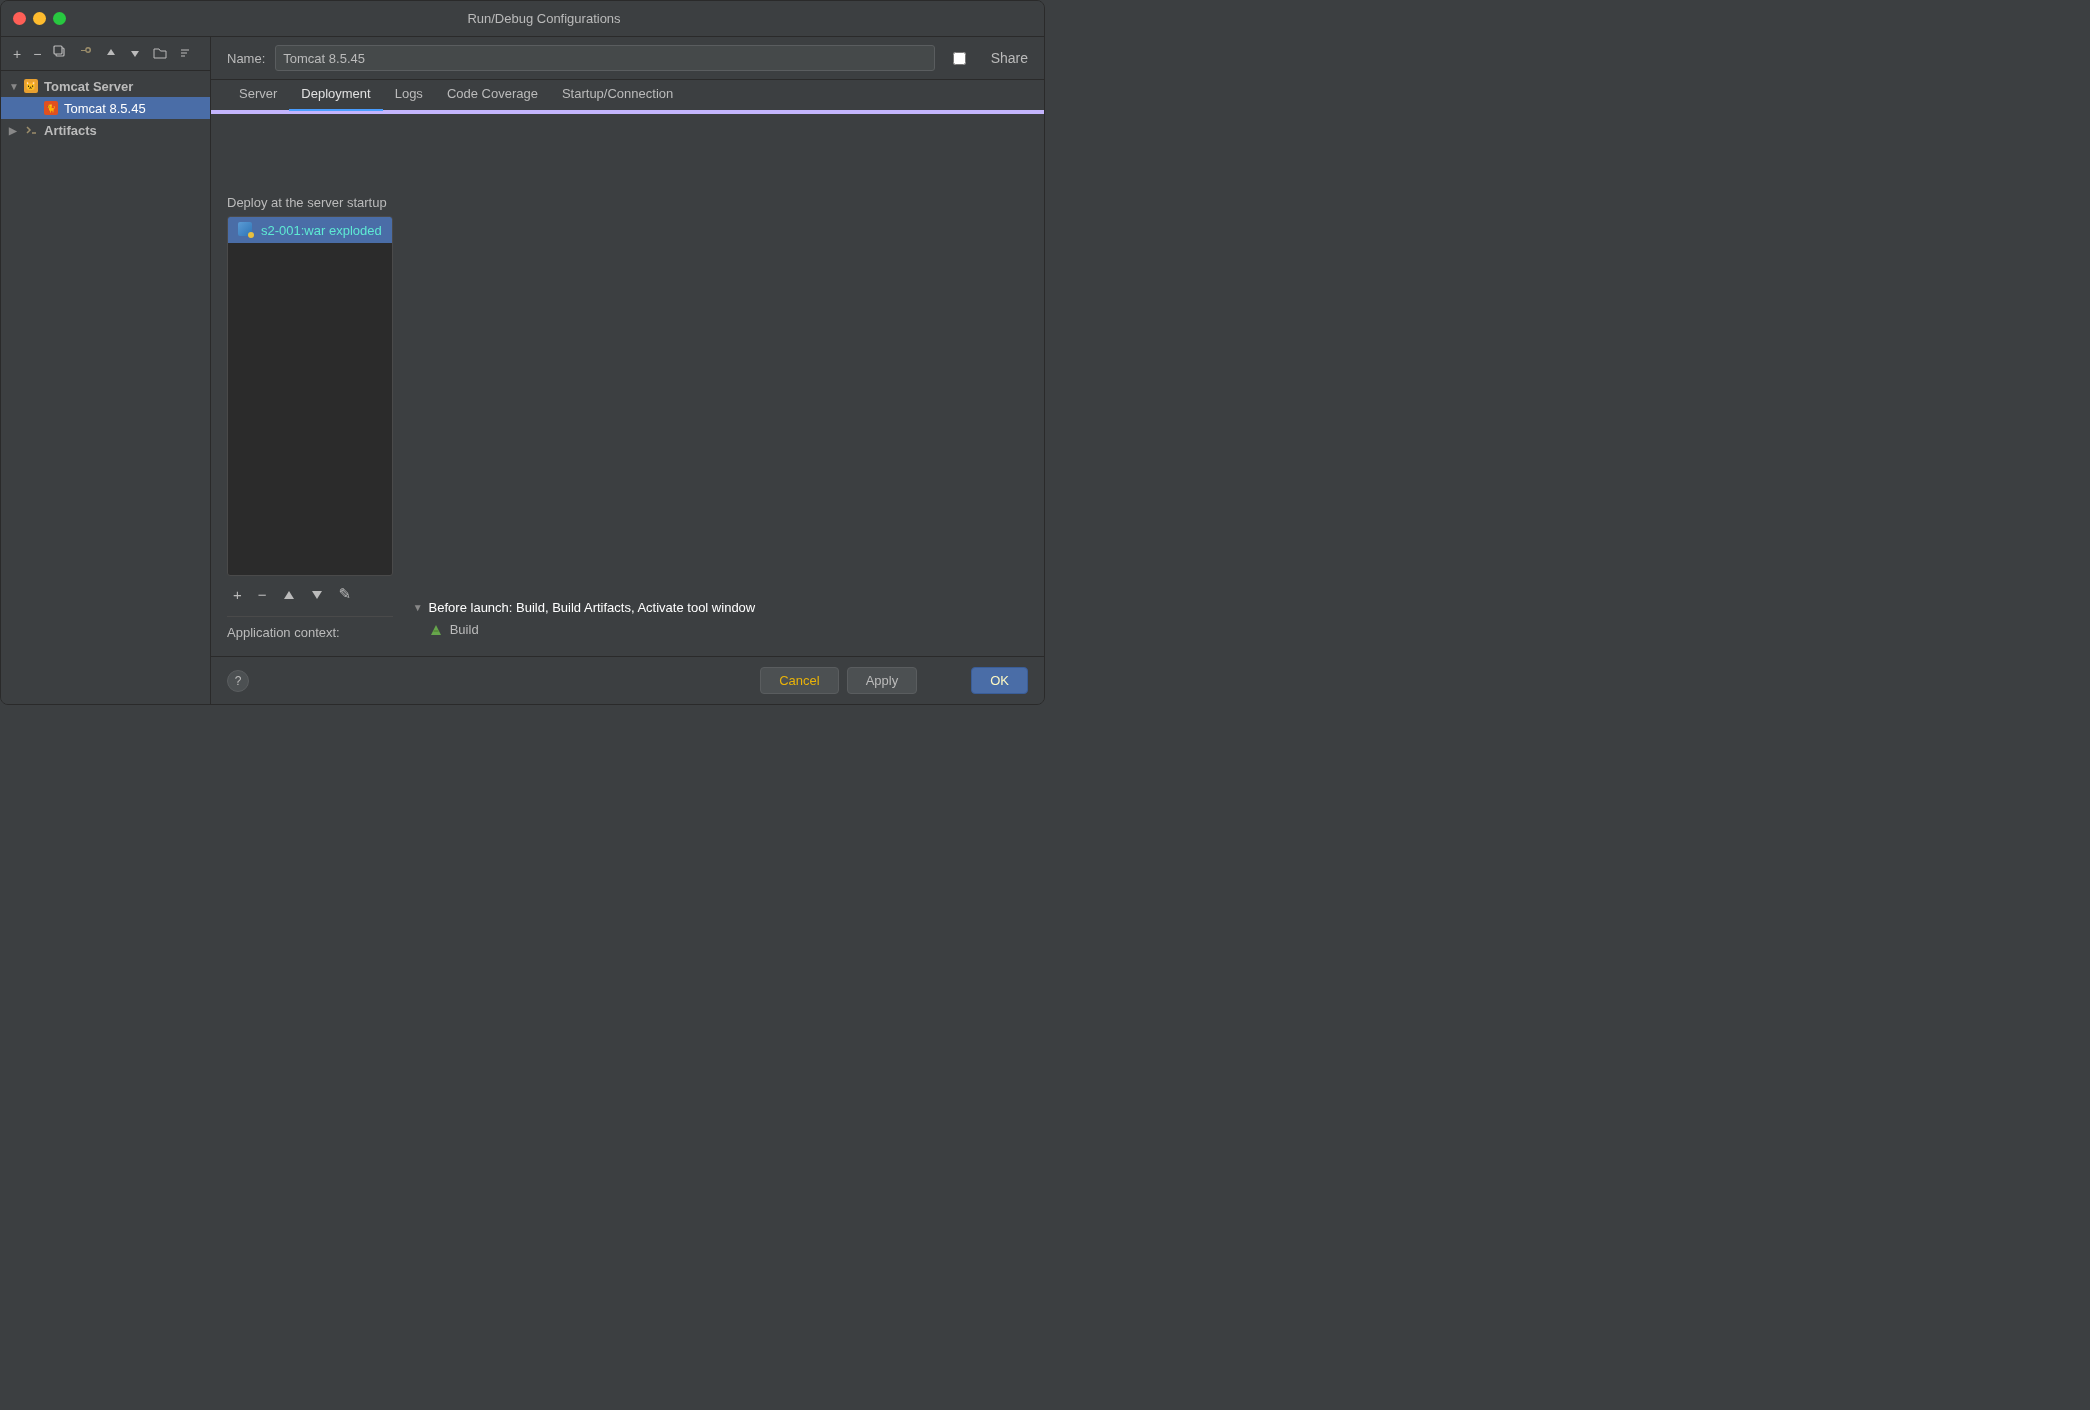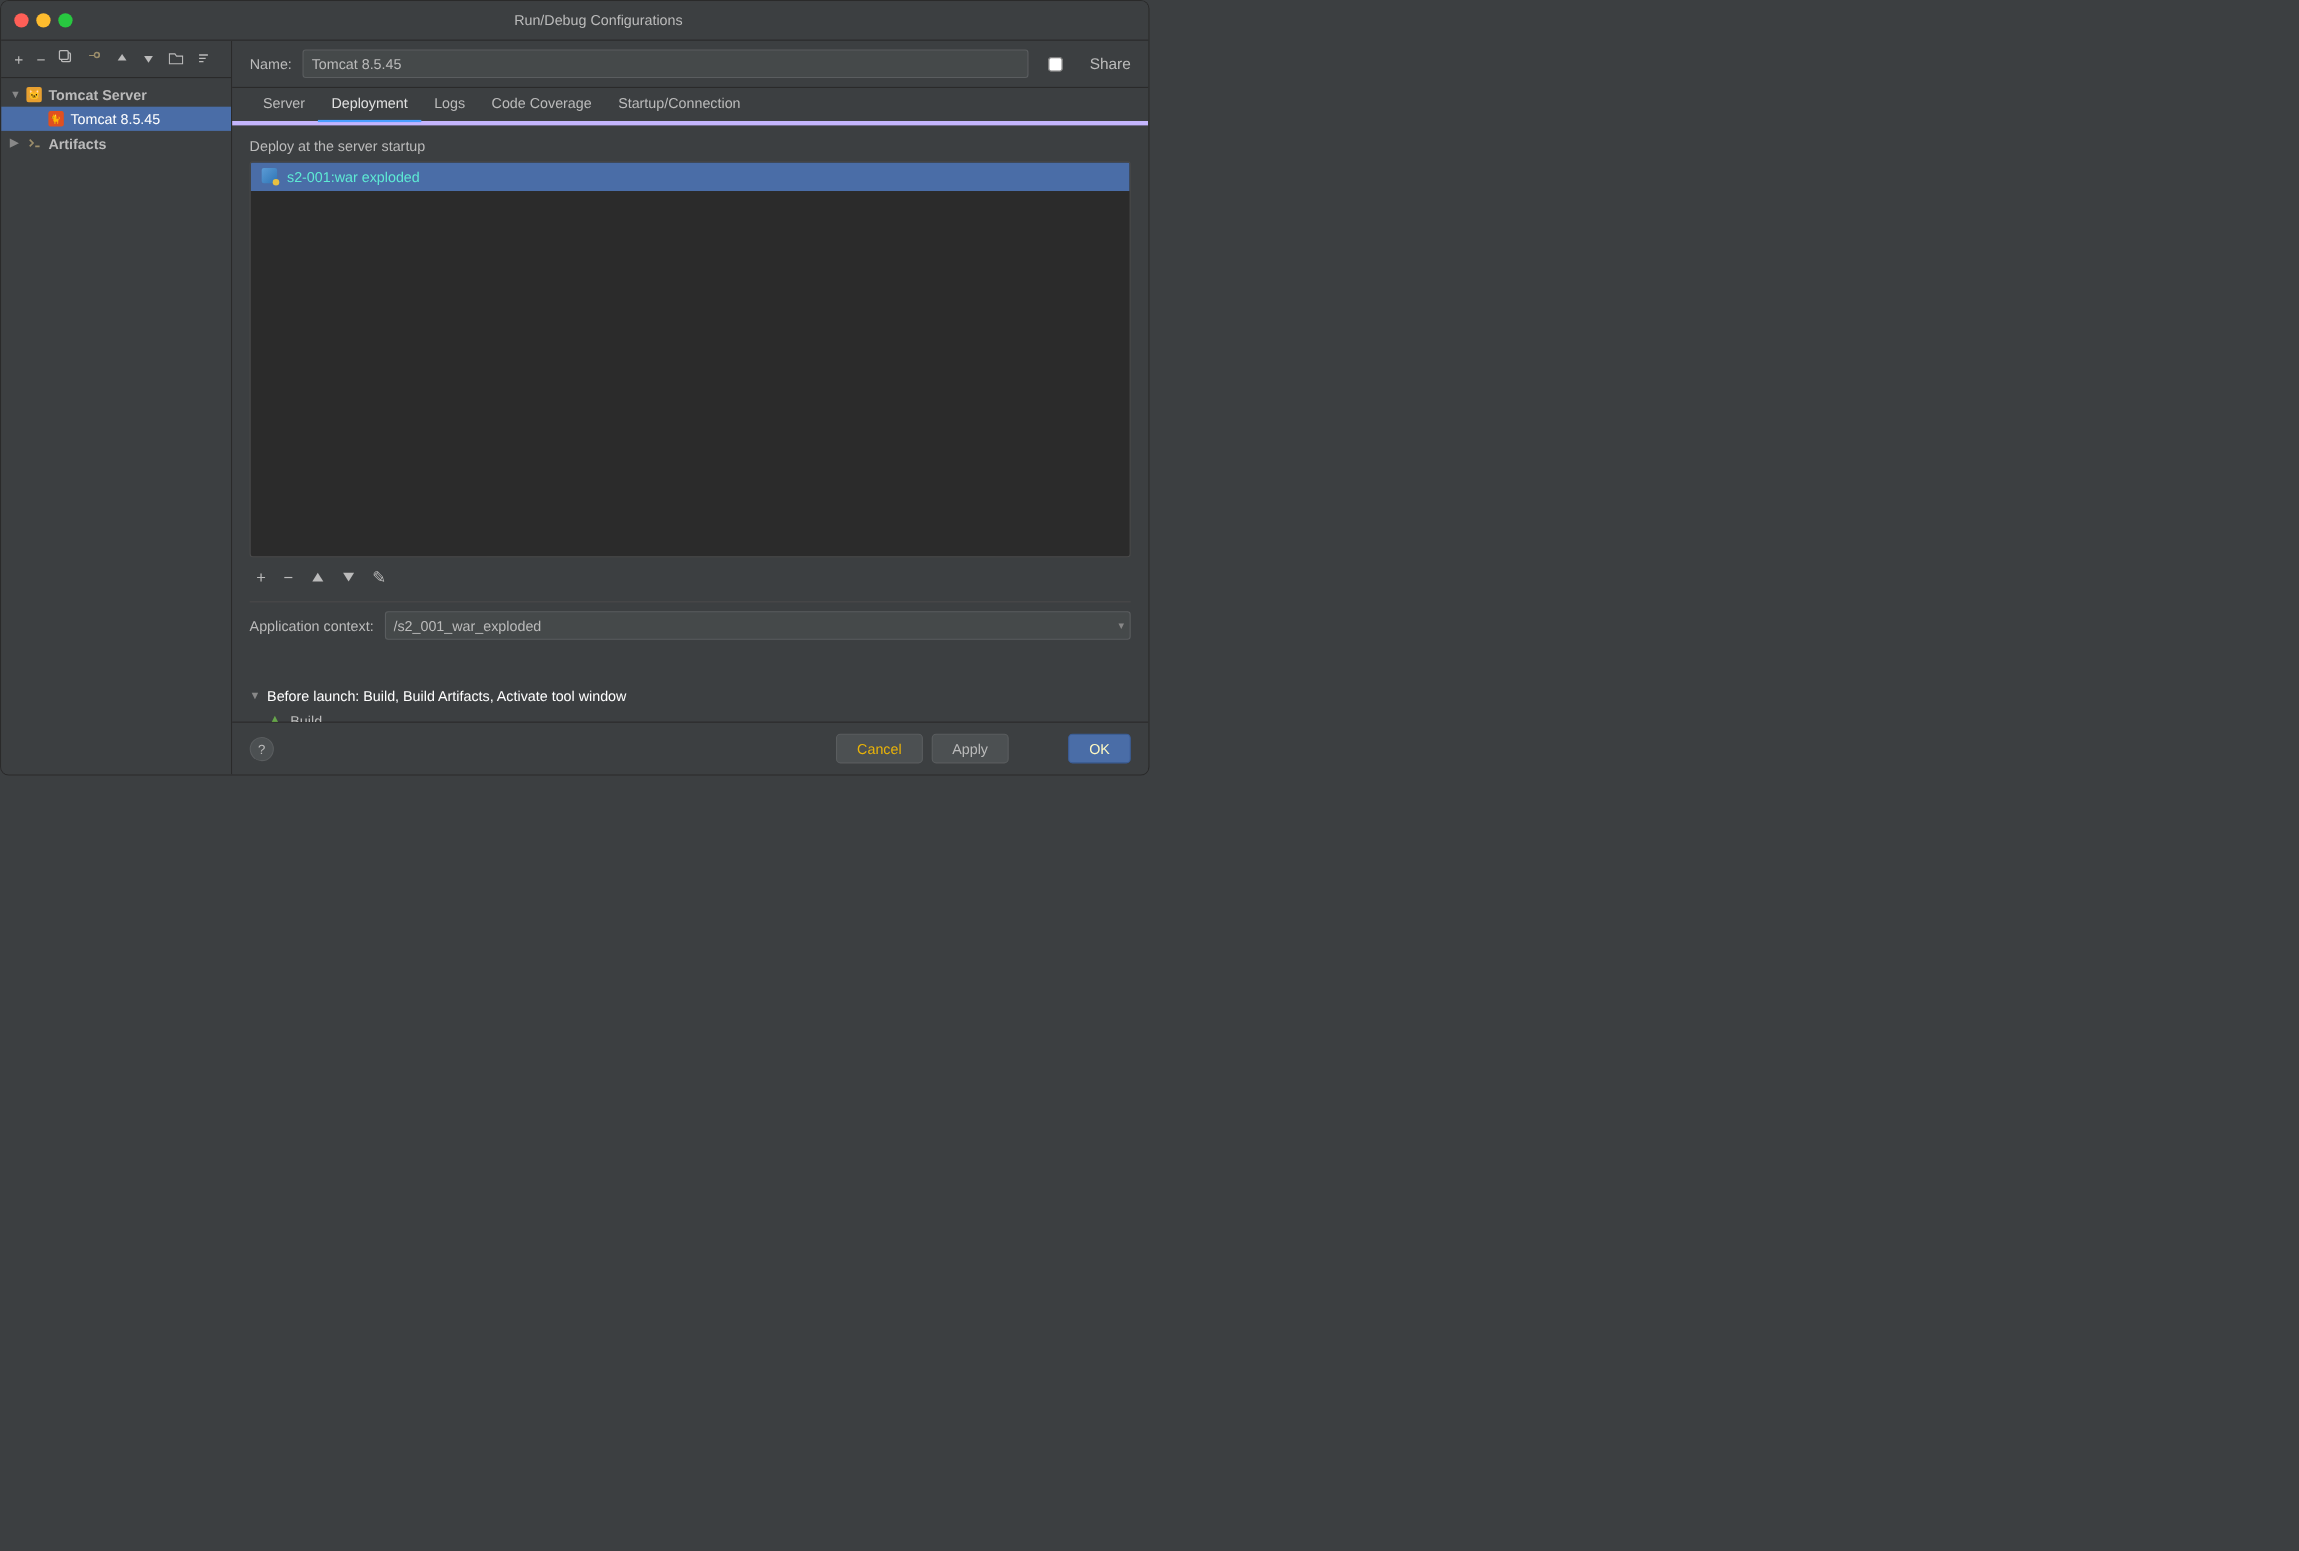--- a/index.html
+++ b/index.html
@@ -181,22 +181,23 @@
     .tab.active {
       color: #e0e0e0;
       border-bottom: 2px solid #4a9eff;
     }
     
     .panel-content {
       flex: 1;
       overflow-y: auto;
       padding: 12px 16px;
       display: flex;
-      flex-direction: column;
+      flex-direction: row;
       gap: 10px;
+      align-items: flex-end;
     }
     .section-label {
       font-size: 13px;
       color: #bbbbbb;
       margin-bottom: 6px;
     }
     .deploy-list {
       flex: 1;
       background: #2b2b2b;
       border: 1px solid #4a4a4a;
@@ -514,24 +515,20 @@
           <button class="list-toolbar-btn">
             <svg width="12" height="10" viewBox="0 0 12 10">
                 <polygon points="6,9 11,1 1,1" fill="#bbbbbb"></polygon>
               </svg>
           </button>
           <button class="list-toolbar-btn">✎</button>
         </div>
         <div class="separator"></div>
         <div class="context-row">
           <span class="context-label">Application context:</span>
-          <div class="context-input-wrap">
-            <input class="context-input" type="text" value="/s2_001_war_exploded" style="">
-            <span class="context-dropdown-arrow">▾</span>
-          </div>
         </div>
       </div>
 
       <div class="separator"></div>
 
       <div class="before-launch-section">
         <div class="before-launch-header">
           <span class="before-launch-arrow">▼</span>
           <span class="before-launch-label">Before launch: Build, Build Artifacts, Activate tool window</span>
         </div>

